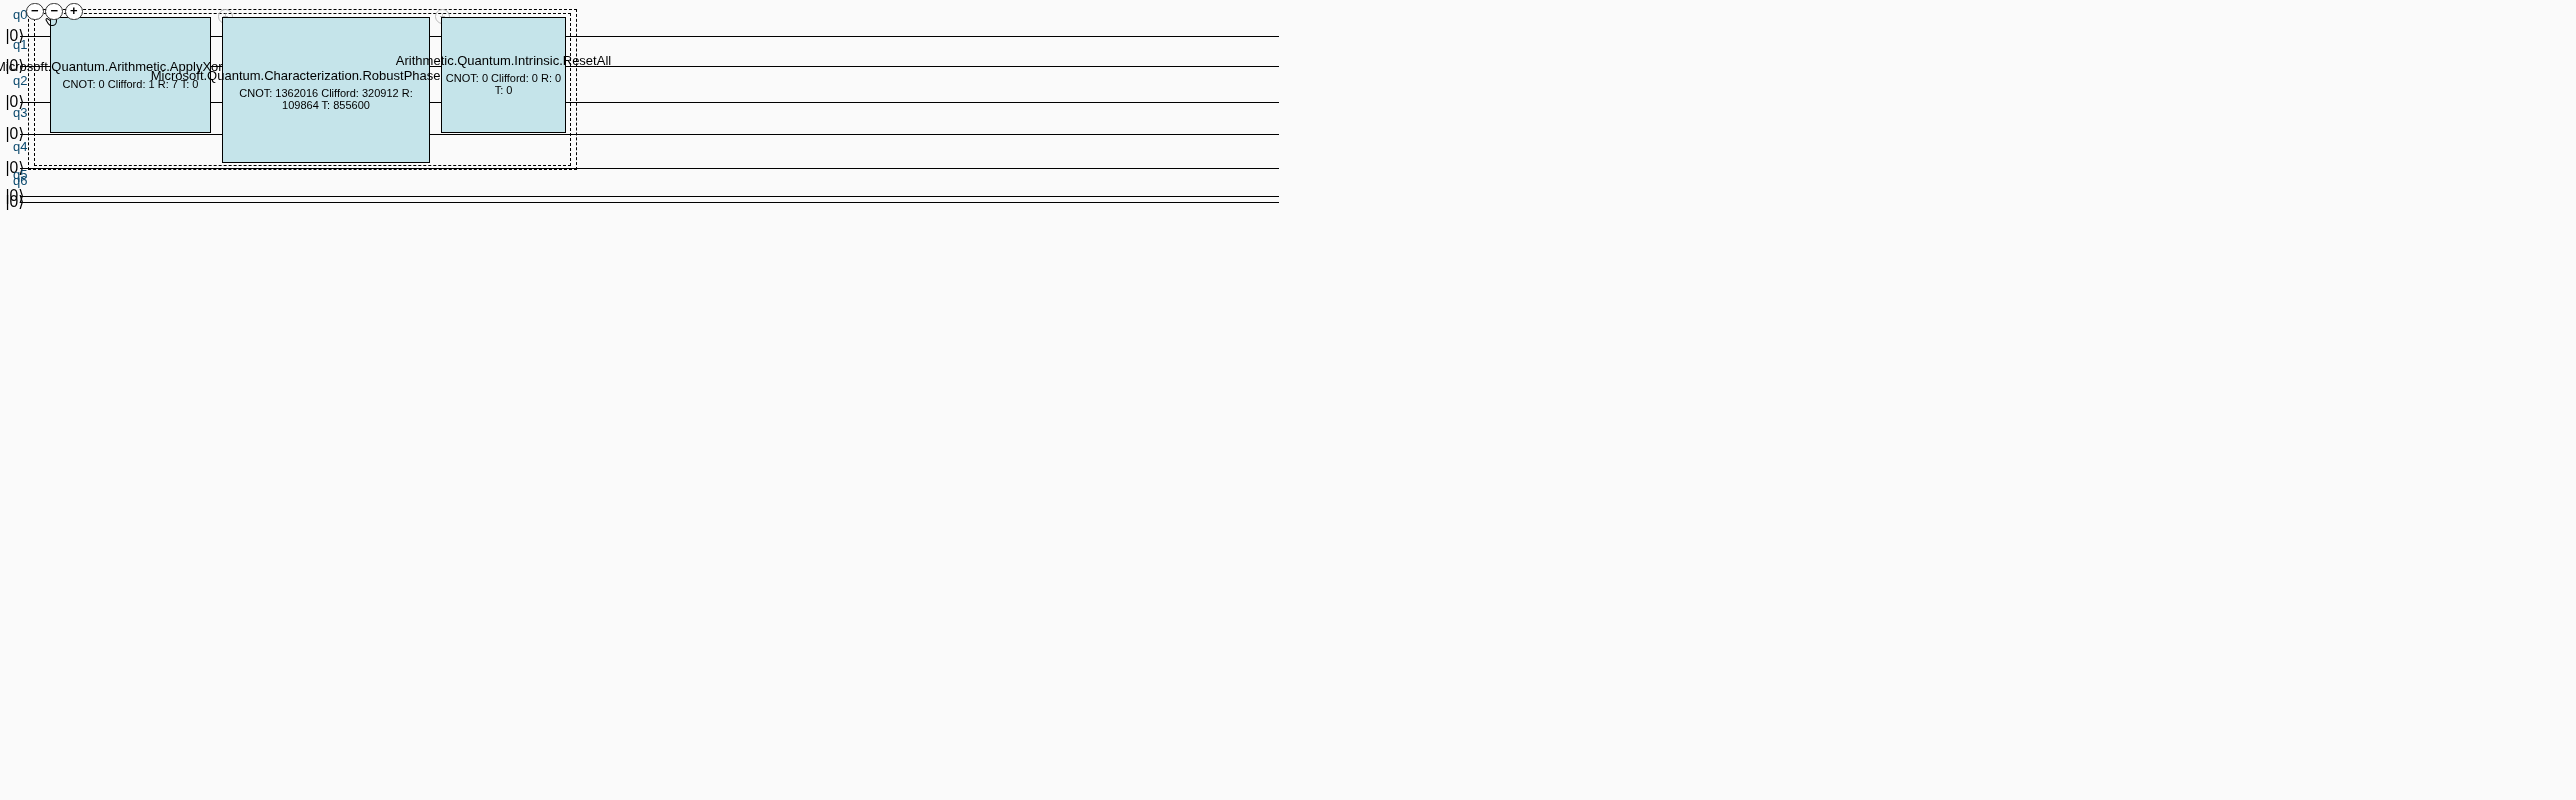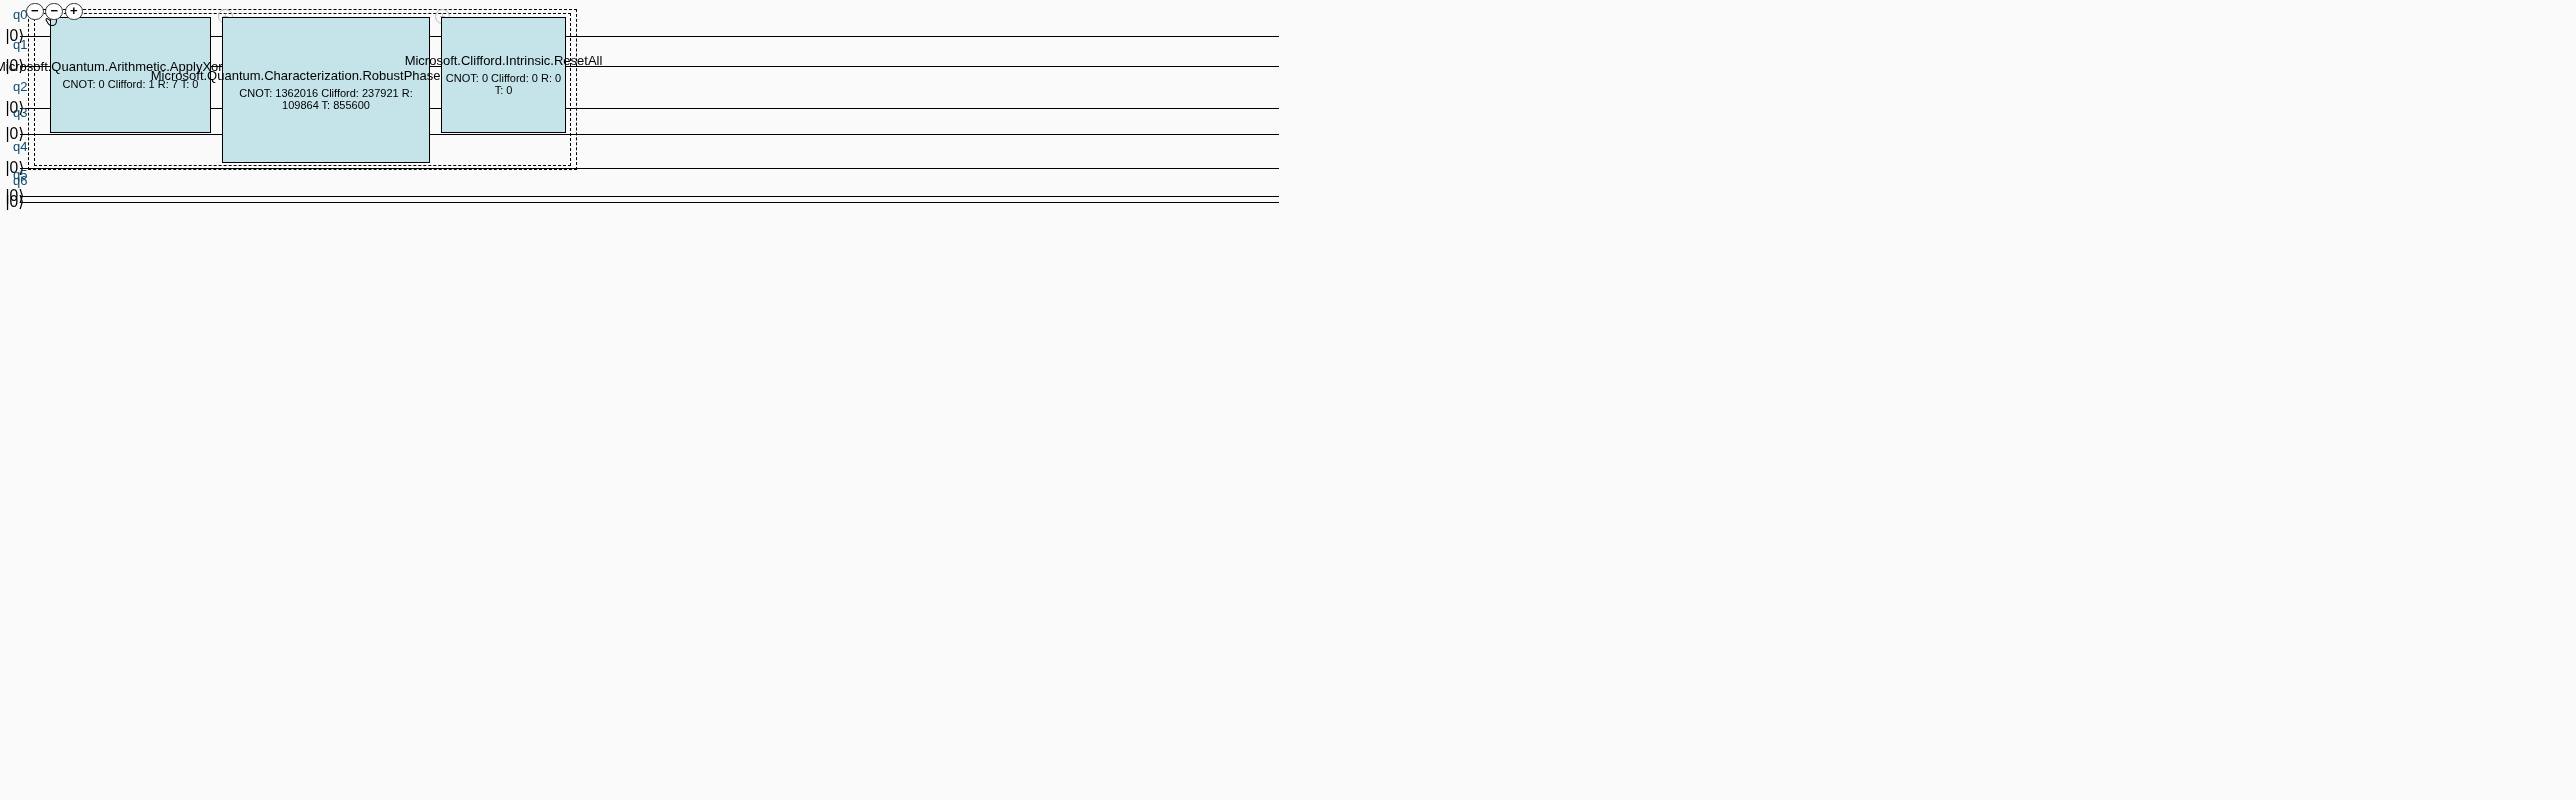--- a/index.html
+++ b/index.html
@@ -27,21 +27,21 @@
   <div class="qubit-row" style="top:24px">
     <span class="qubit-label">q0</span>
     <span class="ket">|0⟩</span>
     <div class="wire"></div>
   </div>
   <div class="qubit-row" style="top:54px">
     <span class="qubit-label">q1</span>
     <span class="ket">|0⟩</span>
     <div class="wire"></div>
   </div>
-  <div class="qubit-row" style="top:96px">
+  <div class="qubit-row" style="top:90px">
     <span class="qubit-label">q2</span>
     <span class="ket">|0⟩</span>
     <div class="wire"></div>
   </div>
   <div class="qubit-row" style="top:122px">
     <span class="qubit-label">q3</span>
     <span class="ket">|0⟩</span>
     <div class="wire"></div>
   </div>
   <div class="qubit-row" style="top:156px">
@@ -64,26 +64,26 @@
   <div class="dashed-group" style="left:34px;top:13px;width:535px;height:151px"></div>
 
   <div class="gate" style="left:50px;top:16.6px;width:161px;height:116px">
     <div class="gate-name">Microsoft.Quantum.Arithmetic.ApplyXorInPlace</div>
     <div class="gate-stats">CNOT: 0 Clifford: 1 R: 7 T: 0</div>
   </div>
   <div class="expand-hint" style="left:218px;top:9.2px">+</div>
 
   <div class="gate" style="left:222px;top:16.6px;width:208px;height:146px">
     <div class="gate-name">Microsoft.Quantum.Characterization.RobustPhaseEstimation</div>
-    <div class="gate-stats">CNOT: 1362016 Clifford: 237921 R: 109864 T: 855600</div>
+    <div class="gate-stats">CNOT: 1362016 Clifford: 320912 R: 109864 T: 855600</div>
   </div>
   <div class="expand-hint" style="left:435px;top:9.2px">+</div>
 
   <div class="gate" style="left:441px;top:16.6px;width:125px;height:116px">
-    <div class="gate-name">Microsoft.Clifford.Intrinsic.ResetAll</div>
+    <div class="gate-name">Arithmetic.Quantum.Intrinsic.ResetAll</div>
     <div class="gate-stats">CNOT: 0 Clifford: 0 R: 0 T: 0</div>
   </div>
 
   <div class="zoom-controls">
     <div class="zoom-btn">
         <span>−</span>
       </div>
     <div class="zoom-btn">
         <span>−</span>
       </div>

